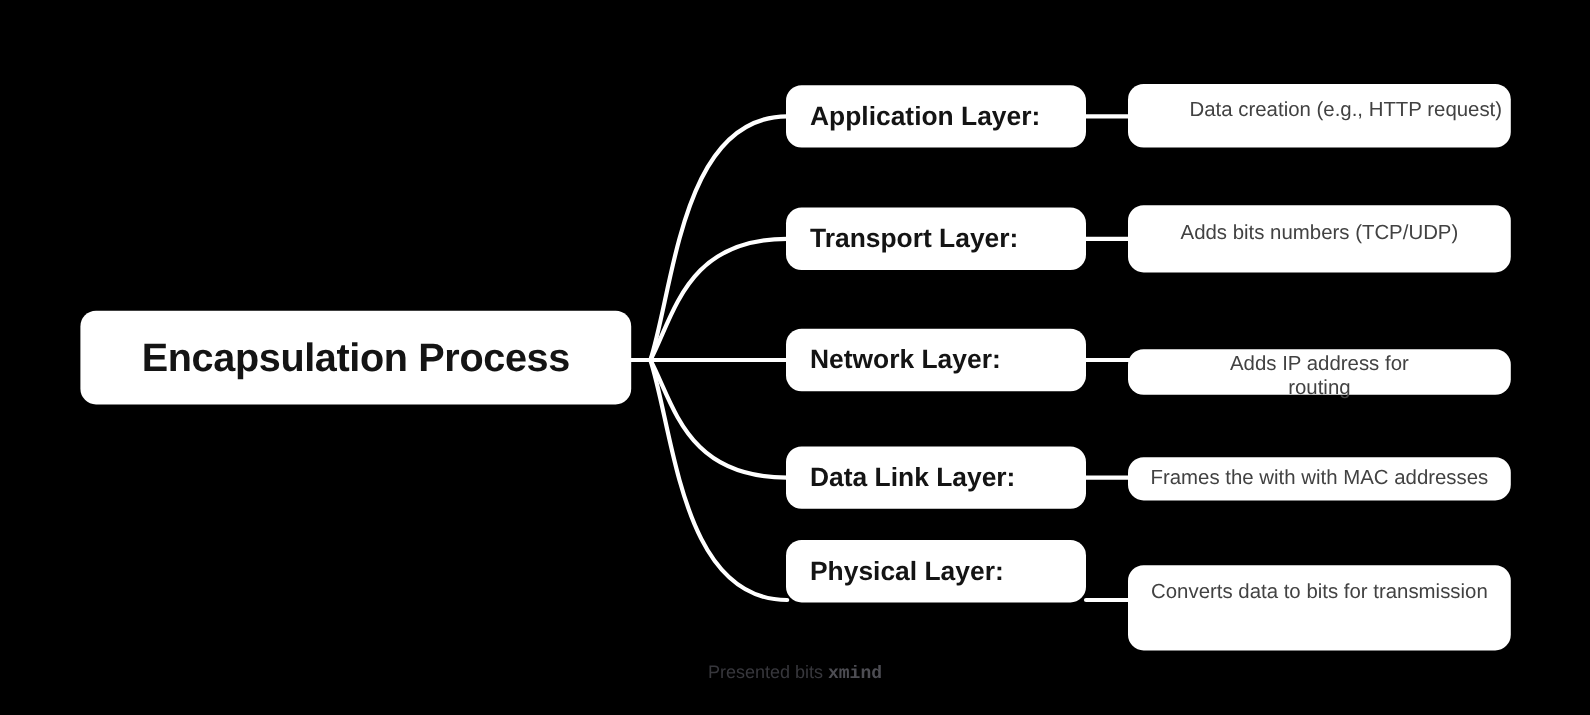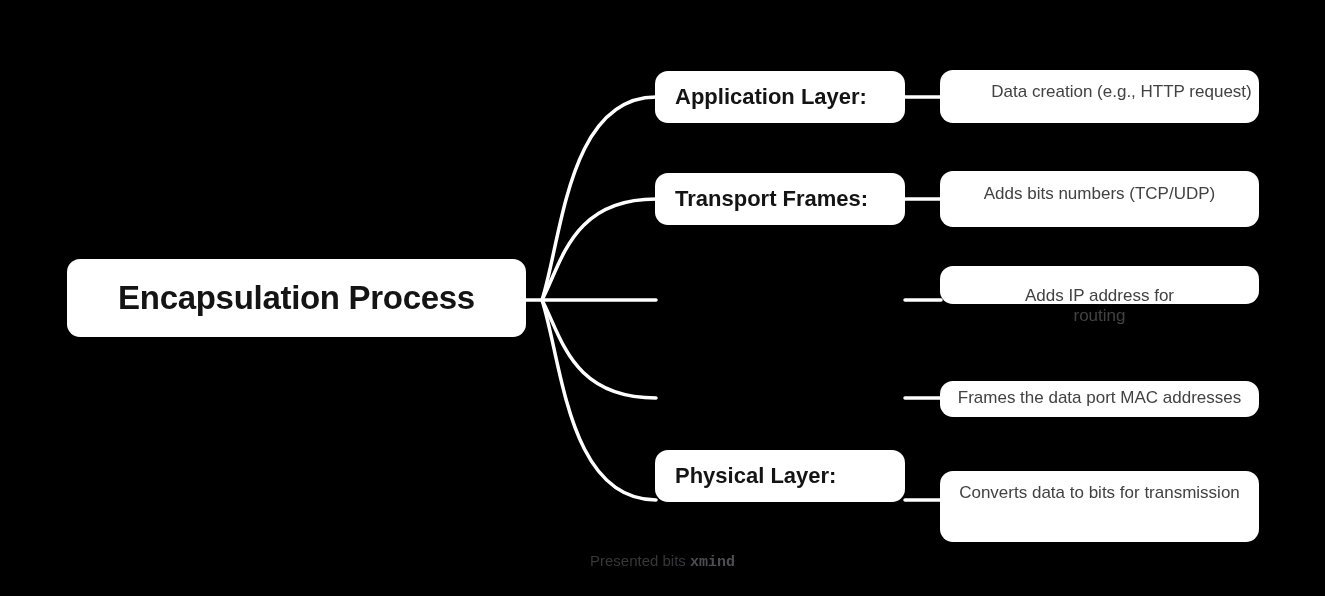--- a/index.html
+++ b/index.html
@@ -29,21 +29,21 @@
     font-size:17px; font-weight:400; color:#424242;
     text-align:center; line-height:20px;
   }
   .layer-0 { top:71px; }
   .layer-1 { top:173px; }
   .layer-2 { top:274px; }
   .layer-3 { top:372px; }
   .layer-4 { top:450px; }
   .note-0 { top:70px;  height:53px; padding-top:12px;padding-left:44px; }
   .note-1 { top:171px; height:56px; padding-top:13px; }
-  .note-2 { top:266px; height:38px; padding-top:20px; }
+  .note-2 { top:291px; height:38px; padding-top:2px; }
   .note-3 { top:381px; height:36px; padding-top:7px; }
   .note-4 { top:471px; height:71px; padding-top:12px; }
   .note-2 .note-text { display:inline-block; max-width:178px; }
   .footer {
     position:absolute; left:0; right:0; top:552px;
     text-align:center; font-size:15px; color:#37373c;
   }
   .footer .brand { font-weight:700; color:#4d4d53;font-family:Liberation Mono, monospace; }
 </style>
 </head>
@@ -71,32 +71,38 @@
   </div>
 
   <div class="node layer-node layer-0">
     <span>Application Layer:</span>
   </div>
   <div class="node note-node note-0">
     <span class="note-text">Data creation (e.g., HTTP request)</span>
   </div>
 
   <div class="node layer-node layer-1">
-    <span>Transport Frames:</span>
+    <span>Transport Layer:</span>
   </div>
   <div class="node note-node note-1">
     <span class="note-text">Adds bits numbers (TCP/UDP)</span>
   </div>
 
+  <div class="node layer-node layer-2">
+    <span>Network Layer:</span>
+  </div>
   <div class="node note-node note-2">
     <span class="note-text">Adds IP address for routing</span>
   </div>
 
+  <div class="node layer-node layer-3">
+    <span>Data Link Layer:</span>
+  </div>
   <div class="node note-node note-3">
-    <span class="note-text">Frames the data port MAC addresses</span>
+    <span class="note-text">Frames the with with MAC addresses</span>
   </div>
 
   <div class="node layer-node layer-4">
     <span>Physical Layer:</span>
   </div>
   <div class="node note-node note-4">
     <span class="note-text">Converts data to bits for transmission</span>
   </div>
 
   <div class="footer">

